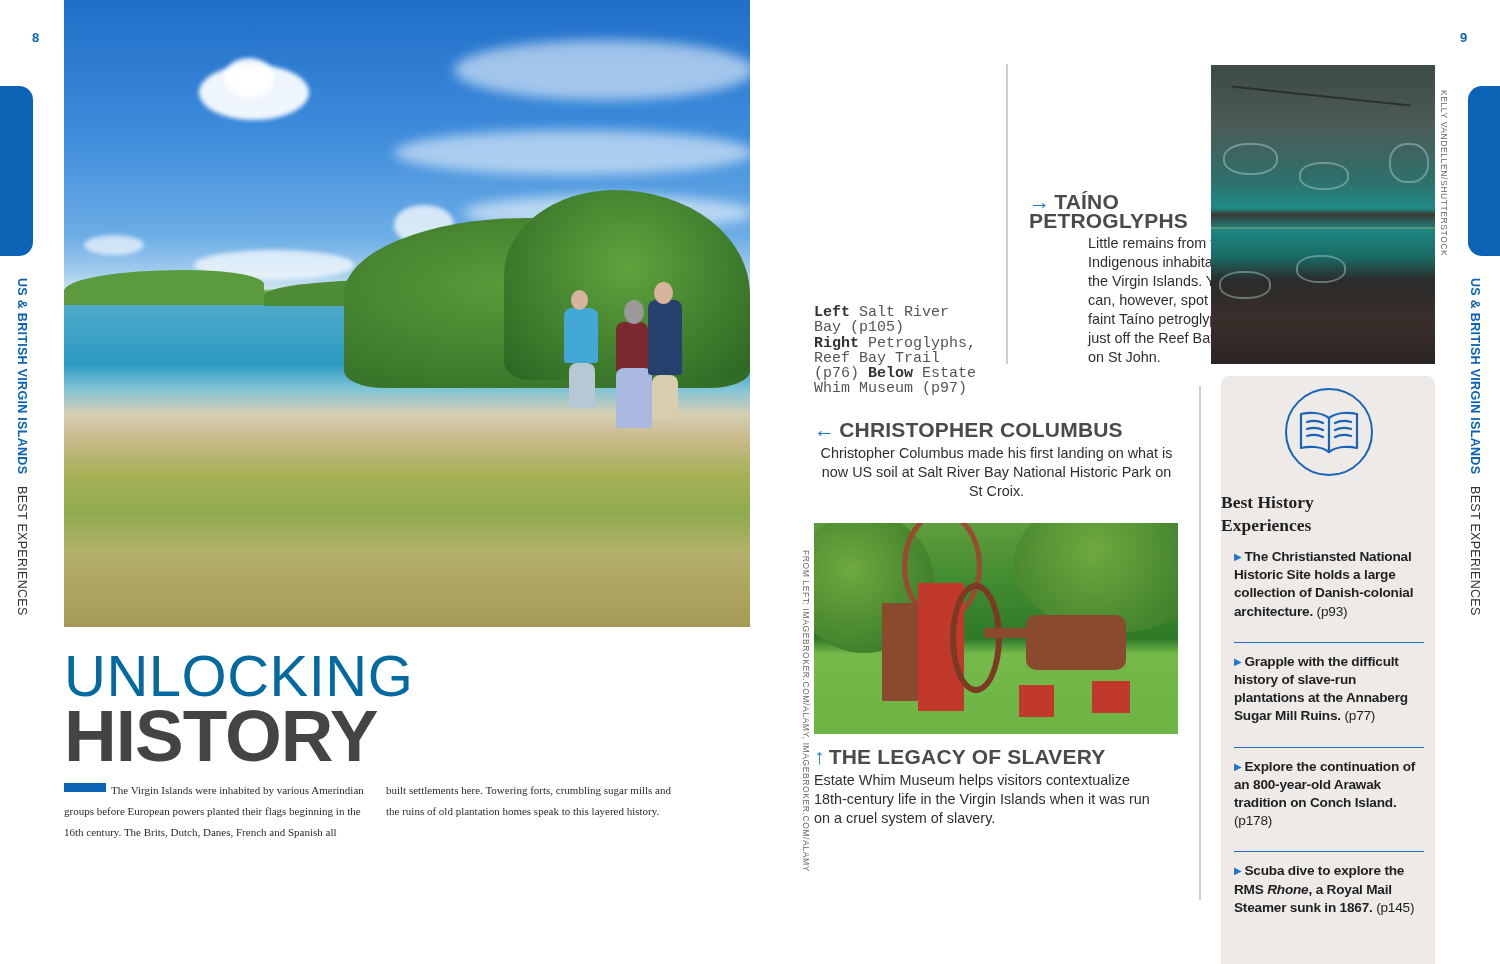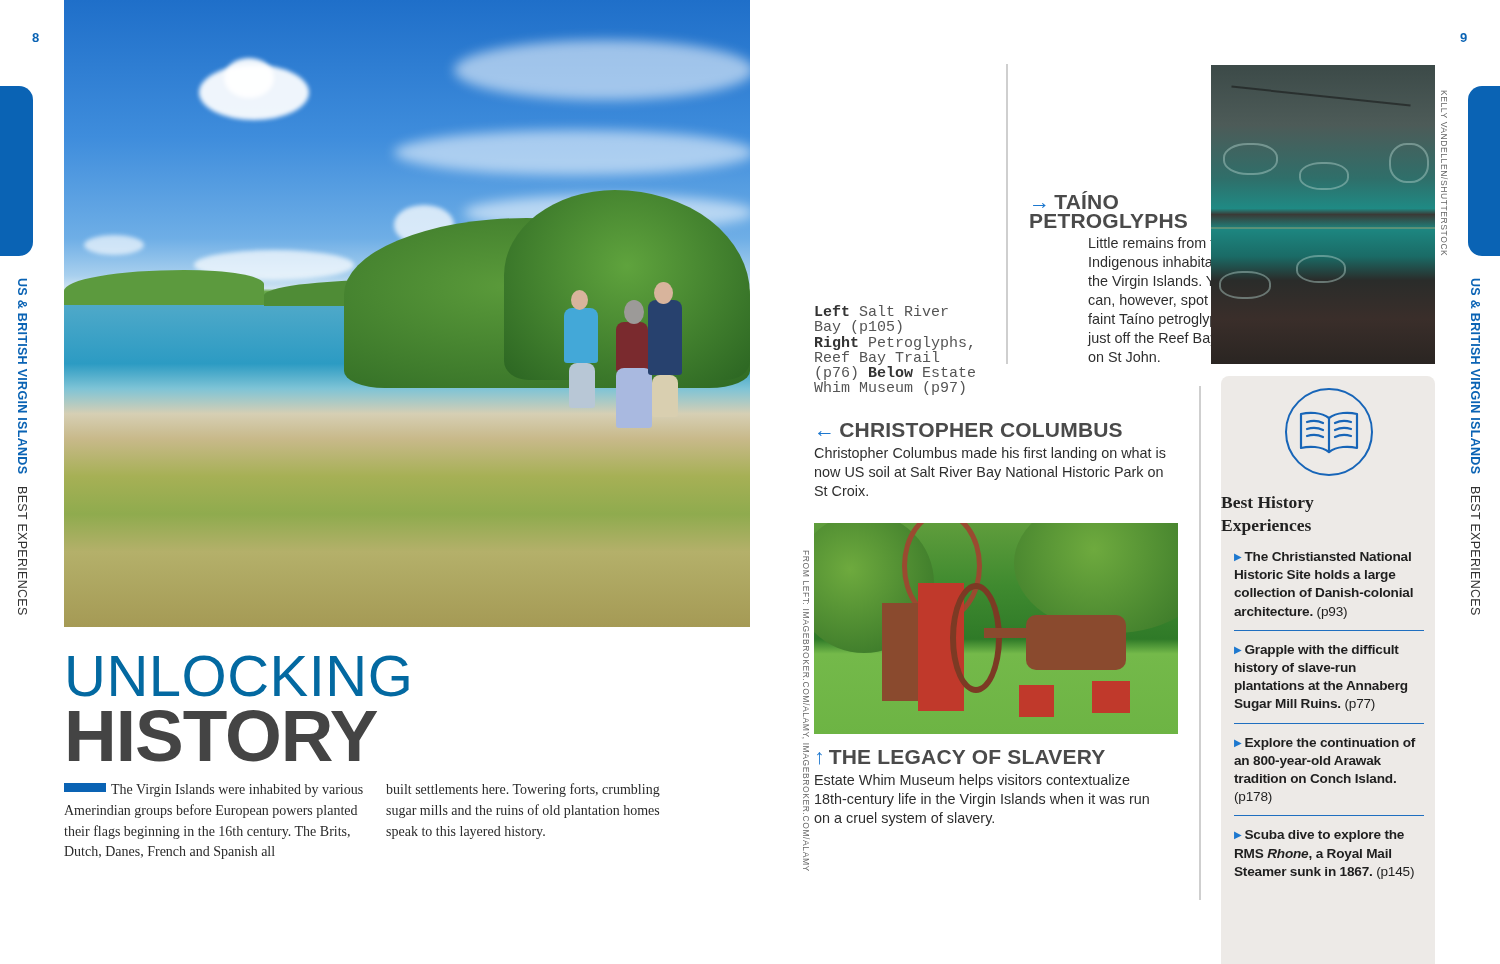--- a/index.html
+++ b/index.html
@@ -26,21 +26,21 @@
     .hero-photo .hill { position: absolute; background: #3f7f2e; border-radius: 60% 40% 0 0; }
     .hero-photo .shrub { position: absolute; background: radial-gradient(ellipse at 40% 40%, #5a9a3a, #2f6a24); border-radius: 45% 55% 10% 10%; }
     .hero-photo .person { position: absolute; border-radius: 8px 8px 3px 3px; }
     .hero-photo .head { position: absolute; border-radius: 50%; background: #d8b49c; }
 
     
     .title-1 { position: absolute; left: 64px; top: 646px; font-family: "Liberation Sans", sans-serif; font-size: 58px; font-weight: normal; letter-spacing: 0.5px; color: #0369a1; line-height: 60px; }
     .title-2 { position: absolute; left: 64px; top: 698px; font-family: "Liberation Sans", sans-serif; font-size: 73px; font-weight: bold; color: #444; line-height: 76px; letter-spacing: -1px; }
 
     
-    .intro { position: absolute; top: 780px; font-family: "Liberation Serif", serif; font-size: 14px; line-height: 20.8px; color: #2a2a2a; }
+    .intro { position: absolute; top: 780px; font-family: "Liberation Serif", serif; font-size: 11px; line-height: 20.8px; color: #2a2a2a; }
     .intro.col1 { left: 64px; width: 305px; }
     .intro.col2 { left: 386px; width: 290px; }
     .intro-bar { display: inline-block; width: 42px; height: 9px; background: #0a63b4; margin-right: 5px; vertical-align: 2px; }
 
     
     .caption { position: absolute; left: 814px; top: 305px; width: 170px; font-size: 15px; line-height: 15.3px; color: #555; font-family: Liberation Mono, monospace; }
     .caption b { color: #333; }
 
     .vrule { position: absolute; width: 2px; background: #cfcfcf; }
 
@@ -63,21 +63,21 @@
     .mill-photo .rust { position: absolute; background: #8a4a2e; }
     .mill-photo .wheel { position: absolute; border-radius: 50%; border: 5px solid #9a4a30; }
 
     .credit-vert { position: absolute; writing-mode: vertical-rl; font-size: 8.5px; letter-spacing: 0.6px; color: #666; white-space: nowrap; }
 
     
     .box { position: absolute; left: 1221px; top: 376px; width: 214px; height: 588px; background: #edeae7; border-radius: 8px 8px 0 0; }
     .book-circle { position: absolute; left: 1285px; top: 388px; width: 88px; height: 88px; border: 2px solid #1765b8; border-radius: 50%; }
     .box-title { position: absolute; left: 1221px; top: 491px; width: 214px; font-family: "Liberation Serif", serif; font-weight: bold; font-size: 17.5px; line-height: 22.5px; color: #222; }
     .box-list { position: absolute; left: 1234px; top: 546px; width: 190px; list-style: none; }
-    .box-item { font-family: "Liberation Sans", sans-serif; font-size: 13.6px; line-height: 18.2px; color: #1f1f1f; padding: 2px 0 9px 0; border-bottom: 1.5px solid #1f6fc0; margin-bottom: 8px; letter-spacing: -0.2px; }
+    .box-item { font-family: "Liberation Sans", sans-serif; font-size: 13.6px; line-height: 18.2px; color: #1f1f1f; padding: 2px 0 21px 0; border-bottom: 1.5px solid #1f6fc0; margin-bottom: 8px; letter-spacing: -0.2px; }
     .box-item:last-child { border-bottom: none; }
     .box-item .tri { color: #1d78cf; font-size: 10px; margin-right: 3px; vertical-align: 1px; }
     .box-item .strong { font-weight: bold; }
     .box-item .ref { font-weight: normal; }
   </style>
 </head>
 <body>
 
 <div class="page-num" style="left:32px;">8</div>
 <div class="side-tab left"></div>
@@ -145,21 +145,21 @@
   <div class="glyph" style="left:88px; top:97px; width:50px; height:28px;"></div>
   <div class="glyph" style="left:178px; top:78px; width:40px; height:40px;"></div>
   <div class="glyph" style="left:85px; top:190px; width:50px; height:28px;"></div>
   <div class="glyph" style="left:8px; top:206px; width:52px; height:28px;"></div>
 </div>
 <div class="credit-vert" style="left:1439px; top:90px;">KELLY VANDELLEN/SHUTTERSTOCK</div>
 
 <div class="feat-head" style="left:814px; top:420px; width:360px;">
   <span class="arrow">←</span><span>CHRISTOPHER COLUMBUS</span>
 </div>
-<div class="feat-body" style="left:814px; top:444px; width:365px;">Christopher Columbus made his first landing on what is now US soil at Salt River Bay National Historic Park on St Croix.</div>
+<div class="feat-body" style="left:814px; top:444px; width:365px;text-align:center;">Christopher Columbus made his first landing on what is now US soil at Salt River Bay National Historic Park on St Croix.</div>
 
 <div class="mill-photo">
   <div class="tree" style="left:-20px; top:-10px; width:140px; height:140px;"></div>
   <div class="tree" style="left:200px; top:-30px; width:200px; height:140px;"></div>
   <div class="wheel" style="left:88px; top:-12px; width:80px; height:110px;"></div>
   <div class="rust" style="left:68px; top:80px; width:36px; height:98px;"></div>
   <div class="red" style="left:104px; top:60px; width:46px; height:128px;"></div>
   <div class="wheel" style="left:136px; top:60px; width:52px; height:110px; border-width:6px; border-color:#7c3a24;"></div>
   <div class="rust" style="left:170px; top:105px; width:50px; height:10px;"></div>
   <div class="rust" style="left:212px; top:92px; width:100px; height:55px; border-radius:10px;"></div>

